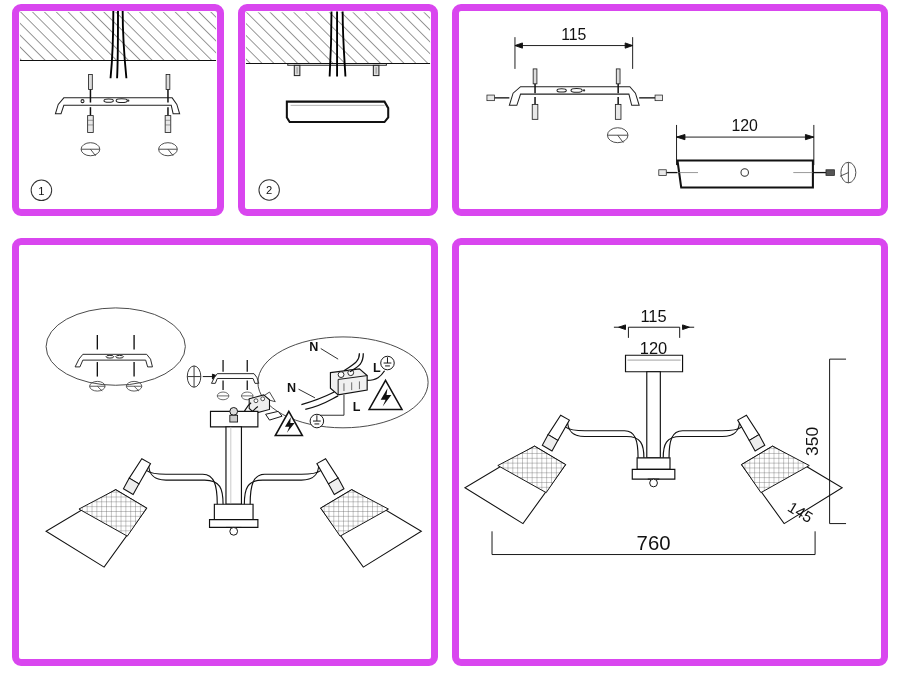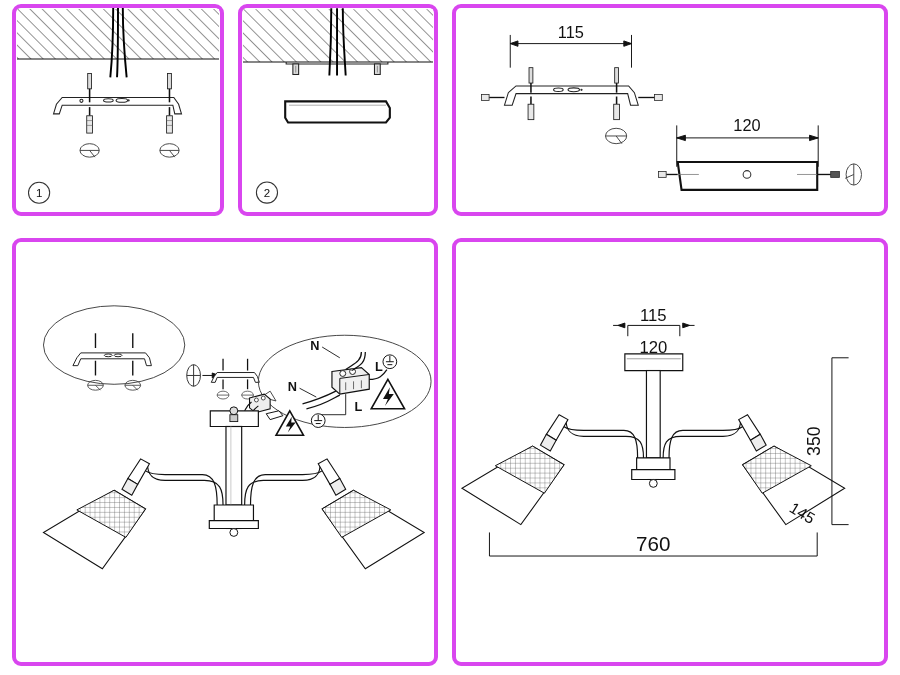--- a/index.html
+++ b/index.html
@@ -1,19 +1,19 @@
 <!DOCTYPE html>
 <html><head>
 <meta charset="utf-8">
 <style>
   html,body{margin:0;padding:0;background:#fff;}
   body{width:900px;height:675px;position:relative;overflow:hidden;
        font-family:"Liberation Sans","DejaVu Sans",sans-serif;}
   .sheet{position:absolute;left:0;top:0;width:900px;height:675px;background:#fff;}
-  .panel{position:absolute;background:#fff;border:4px solid #d946ef;border-radius:9px;box-sizing:border-box;}
+  .panel{position:absolute;background:#fff;border:7px solid #d946ef;border-radius:9px;box-sizing:border-box;}
   #panel-1{left:12px;  top:4px;   width:212px; height:212px;}
   #panel-2{left:238px; top:4px;   width:200px; height:212px;}
   #panel-3{left:452px; top:4px;   width:436px; height:212px;}
   #panel-4{left:12px;  top:238px; width:426px; height:428px;}
   #panel-5{left:452px; top:238px; width:436px; height:428px;}
   .panel>svg{position:absolute;left:0;top:0;width:100%;height:100%;display:block;}
   .badge-txt{font-size:12px;fill:#111;font-family:"Liberation Sans",sans-serif;}
   .dimtxt{font-family:"Liberation Sans",sans-serif;fill:#111;}
   .lbl{font-family:"Liberation Sans",sans-serif;fill:#111;font-weight:bold;}
 </style>

